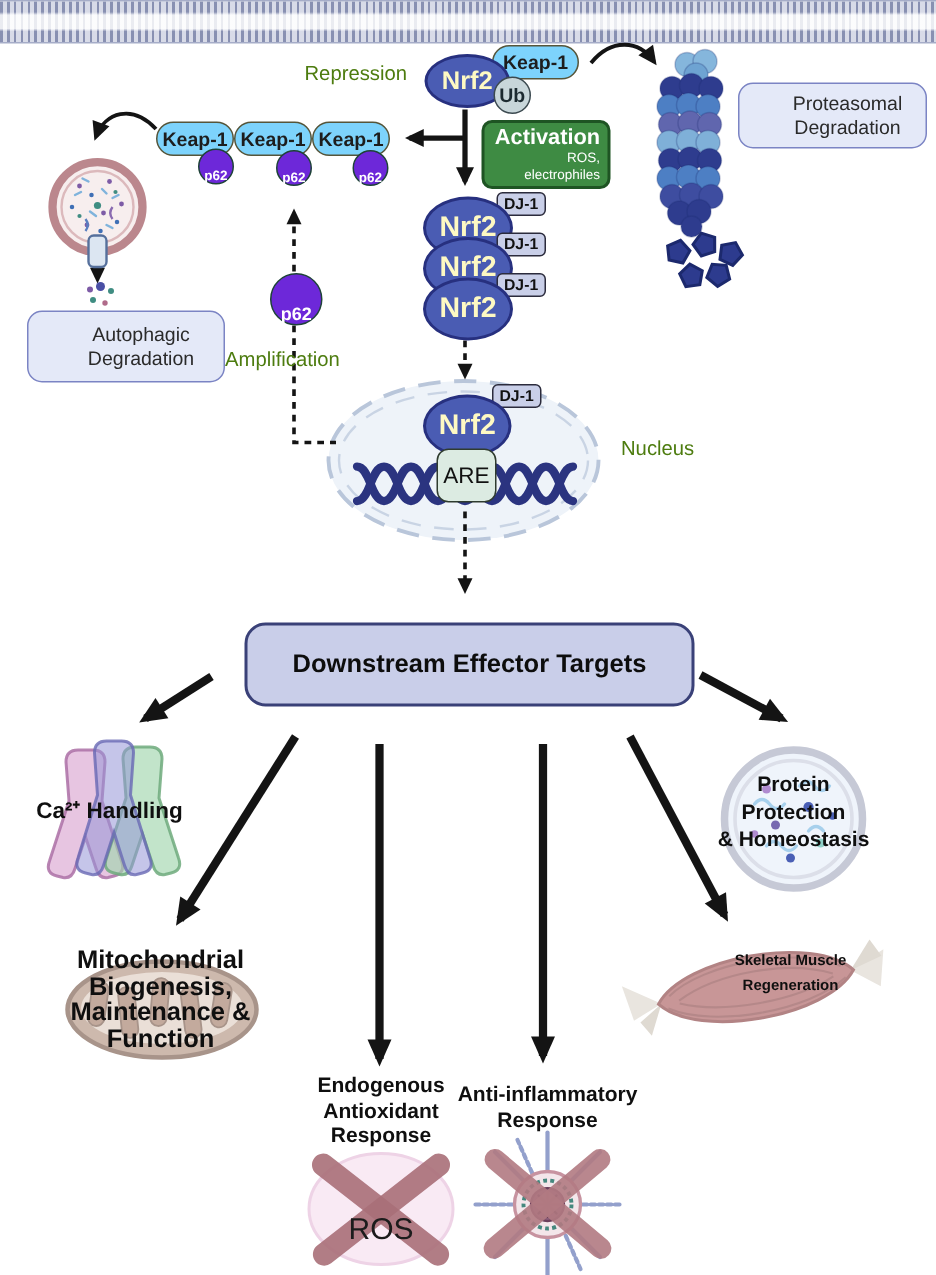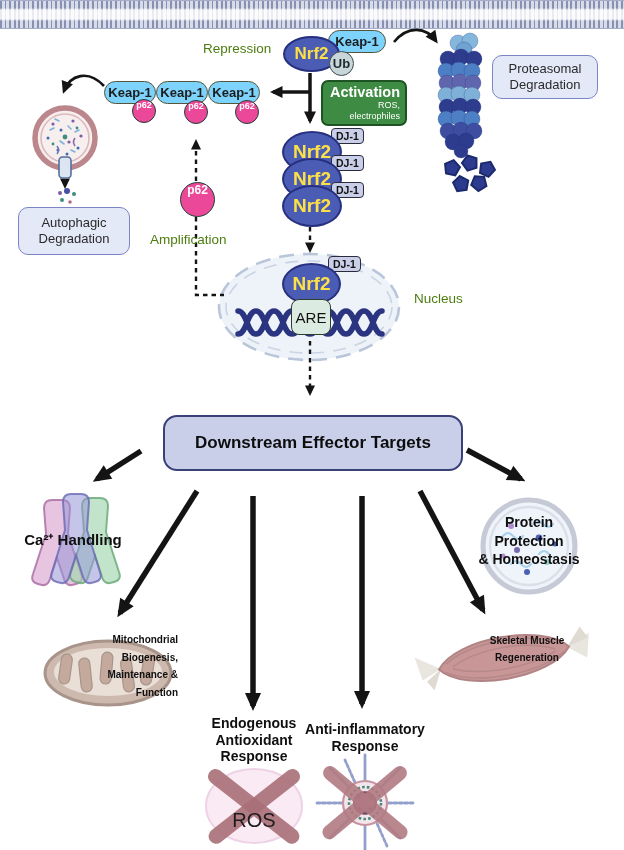--- a/index.html
+++ b/index.html
@@ -13,29 +13,29 @@
     background:
       linear-gradient(180deg, rgba(125,133,168,.18) 0 7px, rgba(255,255,255,.82) 9px 18px, rgba(125,133,168,.18) 20px 27px),
       repeating-linear-gradient(90deg,#8b93b4 0 1.8px,#eceef6 1.8px 4.6px);
     border-top:1.5px solid #a6adc8;border-bottom:1.5px solid #a6adc8;}
   
   .pill{background:#7dd3fc;border:1.5px solid #55553a;border-radius:12px;
         display:flex;align-items:center;justify-content:center;
         font-size:13px;font-weight:600;color:#1d1d1d;}
   .oval{background:#4a5cb3;border:2px solid #27307f;border-radius:50%;
         display:flex;align-items:center;justify-content:center;
-        color:#fde047;font-weight:700;}
-  .p62{background:#ec4899;border:1.5px solid #1e4338;border-radius:50%;
-       display:flex;align-items:flex-start;justify-content:center;
+        color:#fef9c3;font-weight:700;}
+  .p62{background:#6d28d9;border:1.5px solid #1e4338;border-radius:50%;
+       display:flex;align-items:flex-end;justify-content:center;
        color:#fff;font-weight:700;}
   .tag{background:#c9cfe8;border:1.4px solid #2b2b3c;border-radius:4px;
        font-size:10.5px;font-weight:600;color:#111;padding:1px 4px;line-height:12px;}
   .ibox{background:#e4e9f8;border:1.5px solid #7b84c4;border-radius:10px;
         display:flex;align-items:center;justify-content:center;
-        font-size:13px;color:#2a2a2a;line-height:16px;text-align:center;}
+        font-size:13px;color:#2a2a2a;line-height:16px;text-align:center;padding-left:20px;}
   .lbl{font-size:13.5px;color:#4d7c0f;}
   .blbl{font-weight:700;color:#0f0f0f;text-align:center;}
   #activation-box{background:#3e8b43;border:2px solid #1e5423;border-radius:7px;
         color:#fff;text-align:right;padding:2px 5px;}
   #activation-box .t1{font-size:14.5px;font-weight:600;line-height:16px;}
   #activation-box .t2{font-size:9px;line-height:11px;}
   #downstream-box{background:#c9cee9;border:2px solid #3a4178;border-radius:14px;
         display:flex;align-items:center;justify-content:center;
         font-size:17px;font-weight:700;color:#0d0d0d;}
   #are-box{background:#dcebe2;border:1.6px solid #2f3b2f;border-radius:8px;
@@ -336,21 +336,21 @@
   <div id="are-box" class="abs" style="left:291px;top:299px;width:38px;height:34px;">
     <span>ARE</span>
     </div>
   <div class="abs lbl" style="left:414px;top:291px;width:64px;">Nucleus</div>
 
   <div id="downstream-box" class="abs" style="left:163px;top:415px;width:296px;height:52px;">
     <span>Downstream Effector Targets</span>
     </div>
 
   <div class="abs blbl" style="left:10px;top:529px;width:126px;font-size:15px;">Ca²⁺ Handling</div>
-  <div class="abs blbl ml" style="left:36px;top:631px;width:142px;font-size:10px;line-height:17.5px;text-align:right;">Mitochondrial
+  <div class="abs blbl ml" style="left:36px;top:631px;width:142px;font-size:17px;line-height:17.5px;">Mitochondrial
 Biogenesis,
 Maintenance &amp;
 Function</div>
   <div class="abs blbl ml" style="left:193px;top:715px;width:122px;font-size:14px;line-height:16.5px;">Endogenous
 Antioxidant
 Response</div>
   <div class="abs ctr" style="left:206px;top:793px;width:96px;font-size:20px;color:#1c1c1c;">ROS</div>
   <div class="abs blbl ml" style="left:297px;top:721px;width:136px;font-size:14px;line-height:16.5px;">Anti-inflammatory
 Response</div>
   <div class="abs blbl ml" style="left:462px;top:632px;width:130px;font-size:10px;line-height:17px;">Skeletal Muscle

